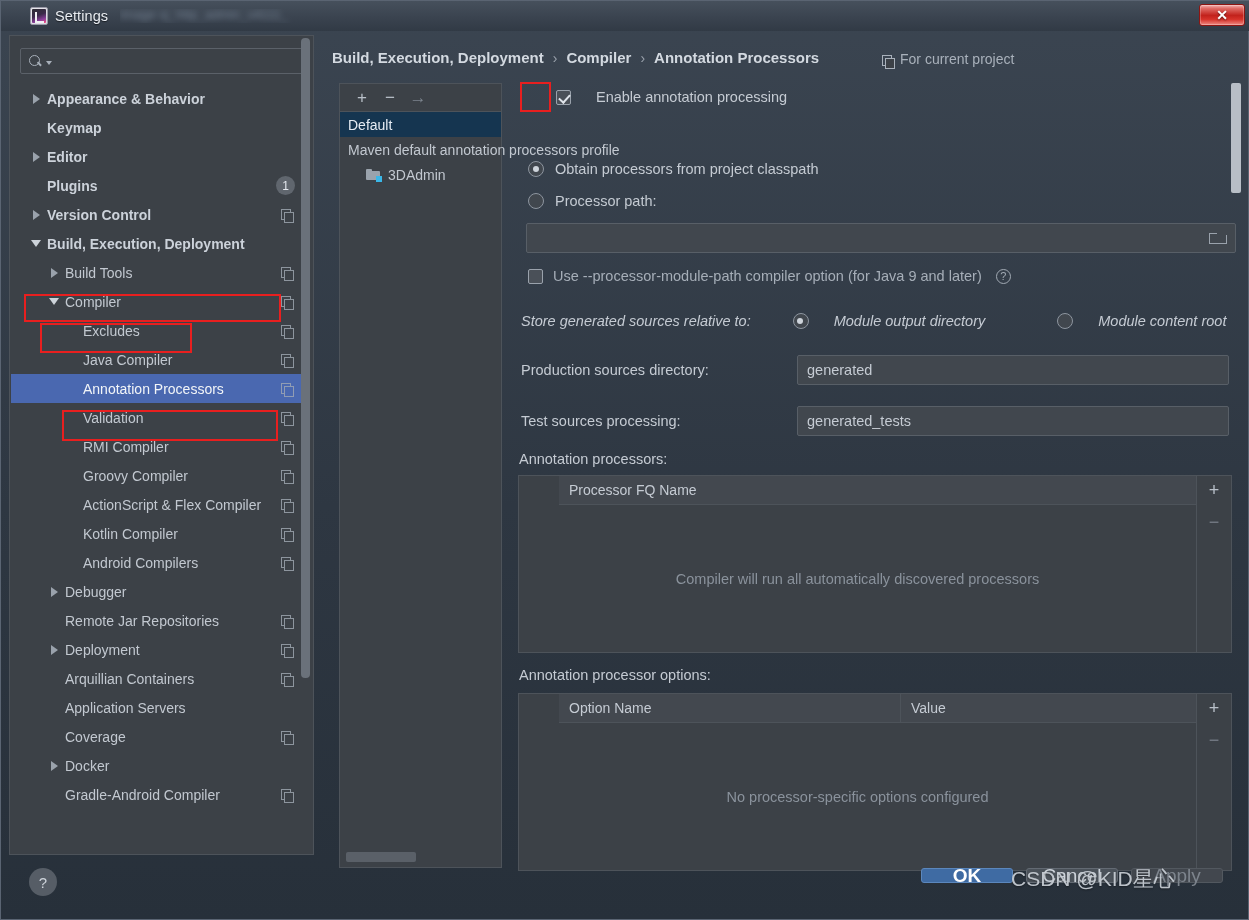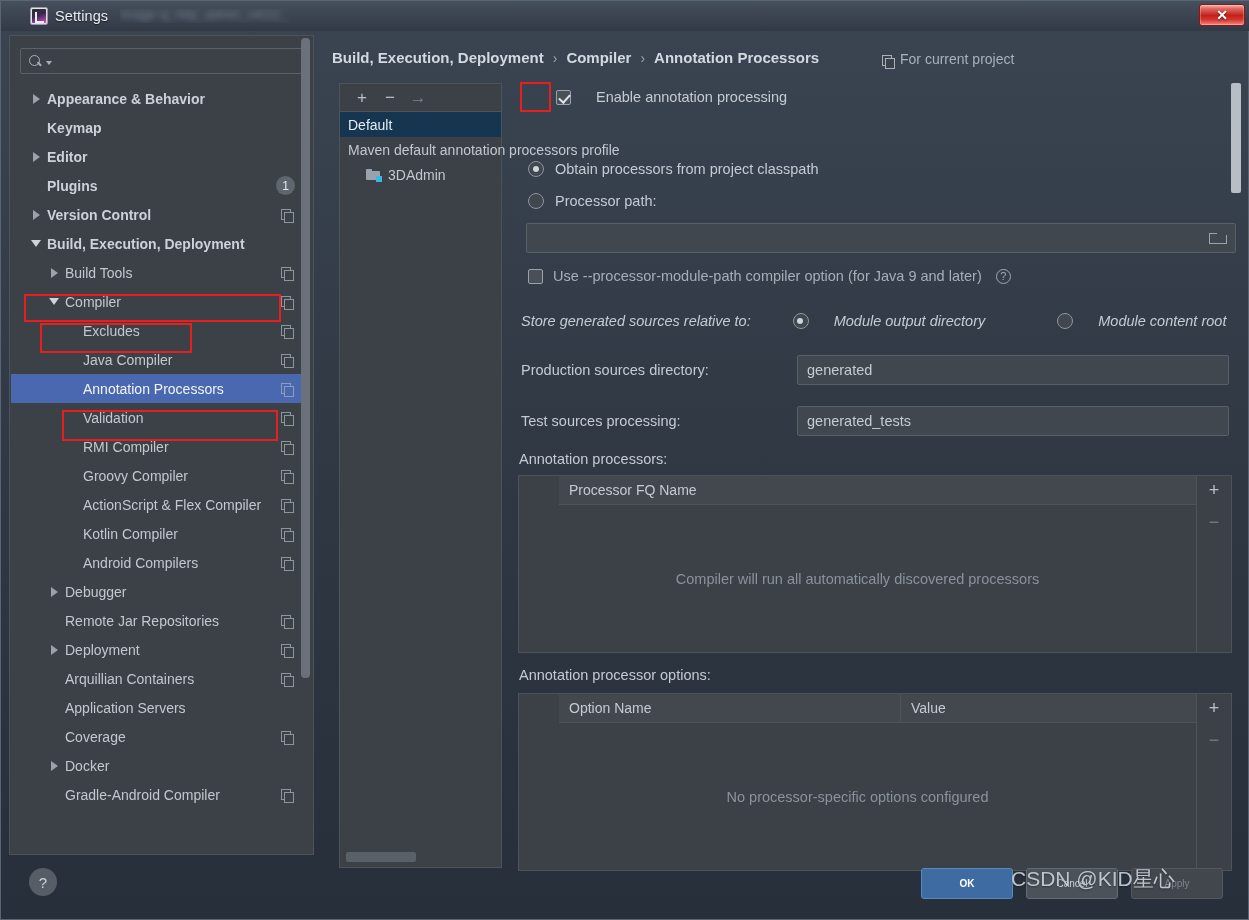--- a/index.html
+++ b/index.html
@@ -331,23 +331,23 @@
   #footer {
     position: absolute; left: 0; top: 855px; width: 1249px; height: 62px;
   }
   #help-btn {
     position: absolute; left: 28px; top: 12px; width: 28px; height: 28px;
     border-radius: 50%; background: #565d66; color: #ced4db;
     display: flex; align-items: center; justify-content: center;
     font-size: 15px; cursor: pointer;
   }
   .dlg-btn {
-    position: absolute; top: 12px; height: 31px; border-radius: 3px;
+    position: absolute; top: 12px; height: 15px; border-radius: 3px;
     display: flex; align-items: center; justify-content: center;
-    font-size: 10px; cursor: pointer;
+    font-size: 19px; cursor: pointer;
   }
   #btn-ok {
     left: 920px; width: 92px; background: #3f6ba3; border: 1px solid #5b87bd;
     color: #ffffff; font-weight: bold;
   }
   #btn-cancel {
     left: 1025px; width: 92px; background: #4b525a; border: 1px solid #636a73;
     color: #ced4db;
   }
   #btn-apply {

